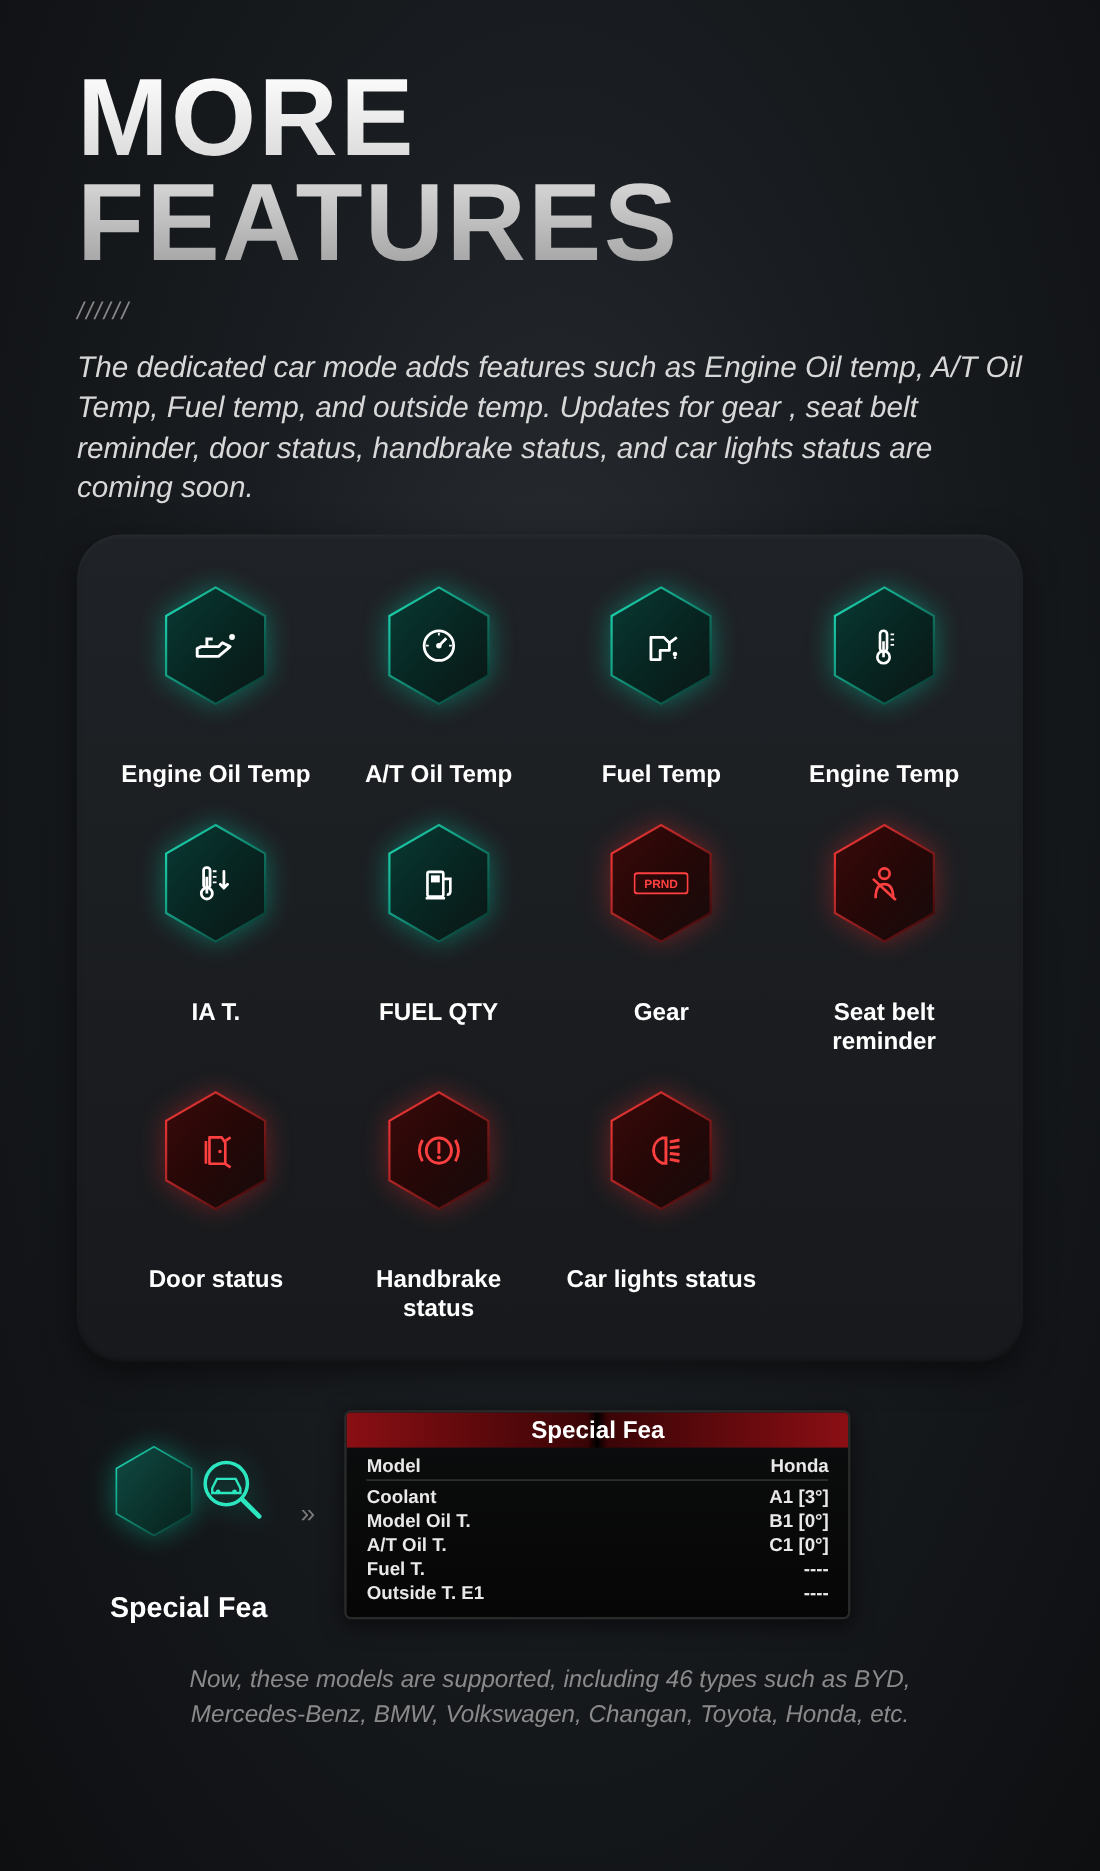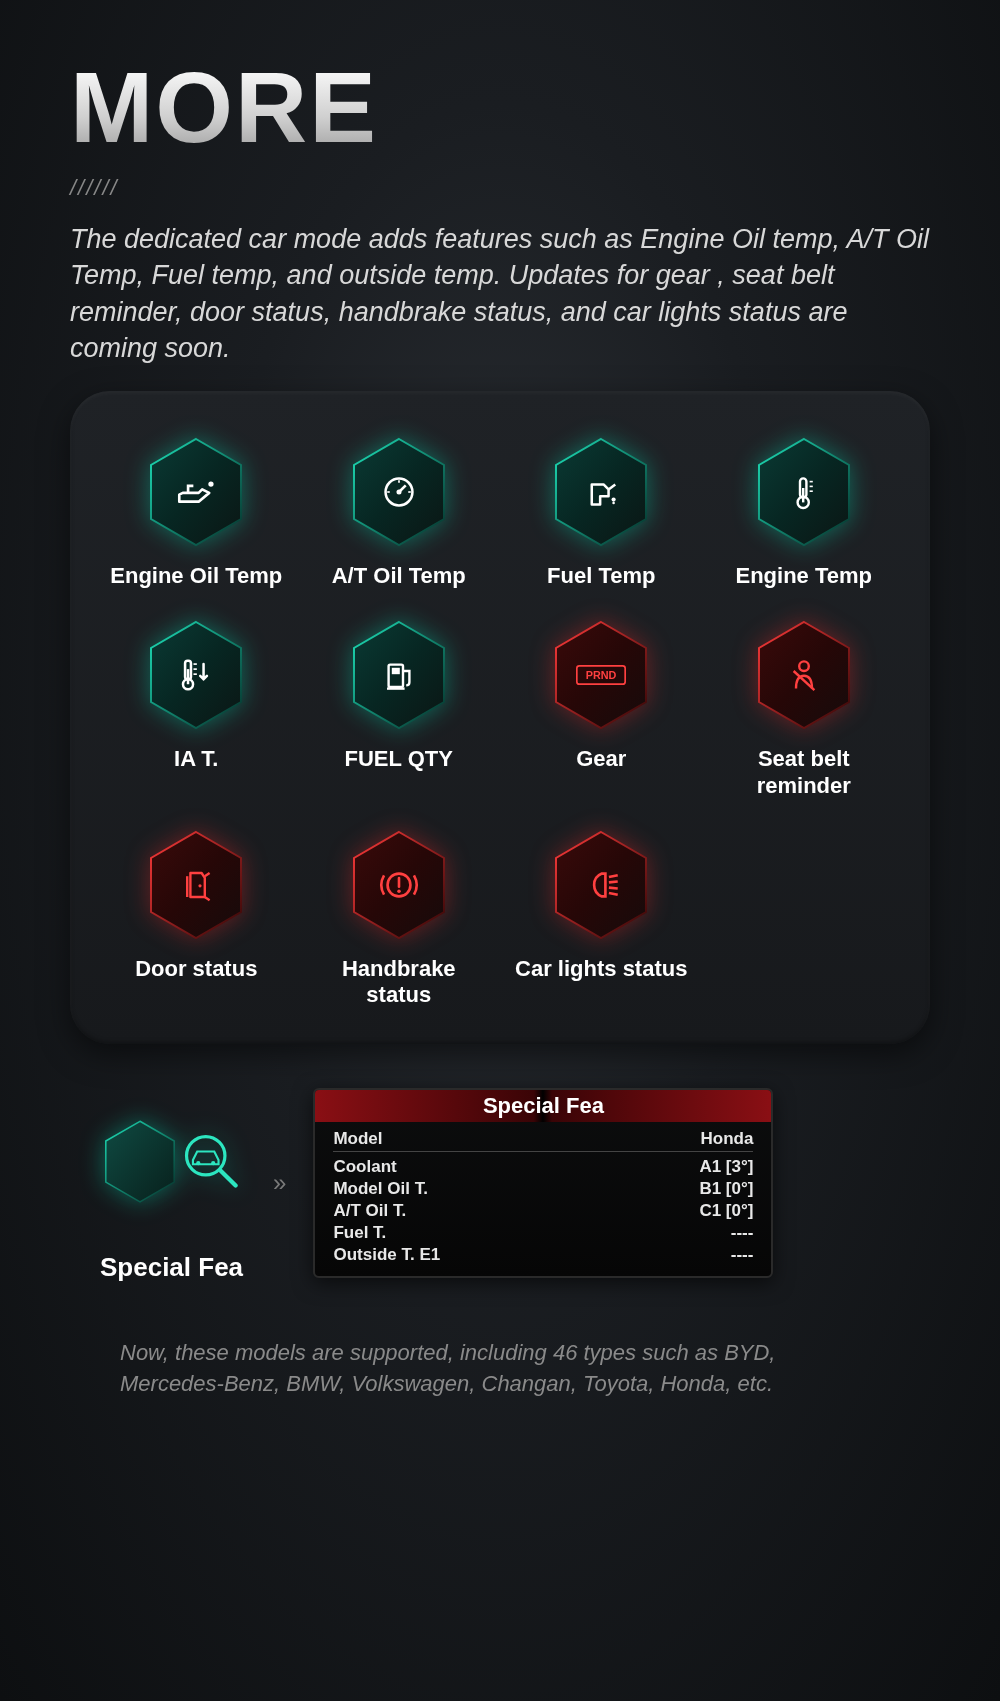--- a/index.html
+++ b/index.html
@@ -50,20 +50,21 @@
     padding: 45px 35px 35px 35px;
     display: grid;
     grid-template-columns: repeat(4, 1fr);
     gap: 30px 20px;
   }
   .tile {
     display: flex;
     flex-direction: column;
     align-items: center;
     text-align: center;
+    gap: 33px;
   }
   .hex {
     width: 100px;
     height: 112px;
     position: relative;
     display: flex;
     align-items: center;
     justify-content: center;
     margin-bottom: 15px;
   }
@@ -150,22 +151,22 @@
   }
   .device-row.head {
     border-bottom: 1px solid #444;
     padding-bottom: 2px;
     margin-bottom: 4px;
   }
   .footnote {
     font-size: 22px;
     font-style: italic;
     color: #8a8a8a;
-    text-align: left;
-    margin-top: 55px;
+    text-align: center;
+    margin-top: 35px;
     line-height: 1.4;
     padding: 0 50px;
   }
   .glow-teal { filter: drop-shadow(0 0 12px rgba(0, 220, 180, 0.4)); }
   .glow-red  { filter: drop-shadow(0 0 12px rgba(230, 40, 40, 0.4)); }
 </style>
 </head>
 <body>
 
 <svg width="0" height="0" style="position:absolute">
@@ -191,20 +192,21 @@
     <linearGradient id="hexBigTeal" x1="0" y1="0" x2="1" y2="1">
       <stop offset="0%" stop-color="#0f4a42"></stop>
       <stop offset="100%" stop-color="#08201c"></stop>
     </linearGradient>
   </defs>
 </svg>
 
 <div class="page">
   <div class="title">
     <span>MORE</span><br>
+    <span>FEATURES</span>
   </div>
   <div class="slashes">//////</div>
   <div class="desc">The dedicated car mode adds features such as Engine Oil temp, A/T Oil Temp, Fuel temp, and outside temp. Updates for gear , seat belt reminder, door status, handbrake status, and car lights status are coming soon.</div>
 
   <div class="panel" id="panel">
       <div class="tile">
     <div class="hex glow-teal">
       <svg class="hexshape" viewBox="0 0 100 112">
         <polygon points="50,3 95,29 95,83 50,109 5,83 5,29" fill="url(#hexTeal)" stroke="url(#hexTealEdge)" stroke-width="2"></polygon>
       </svg>

